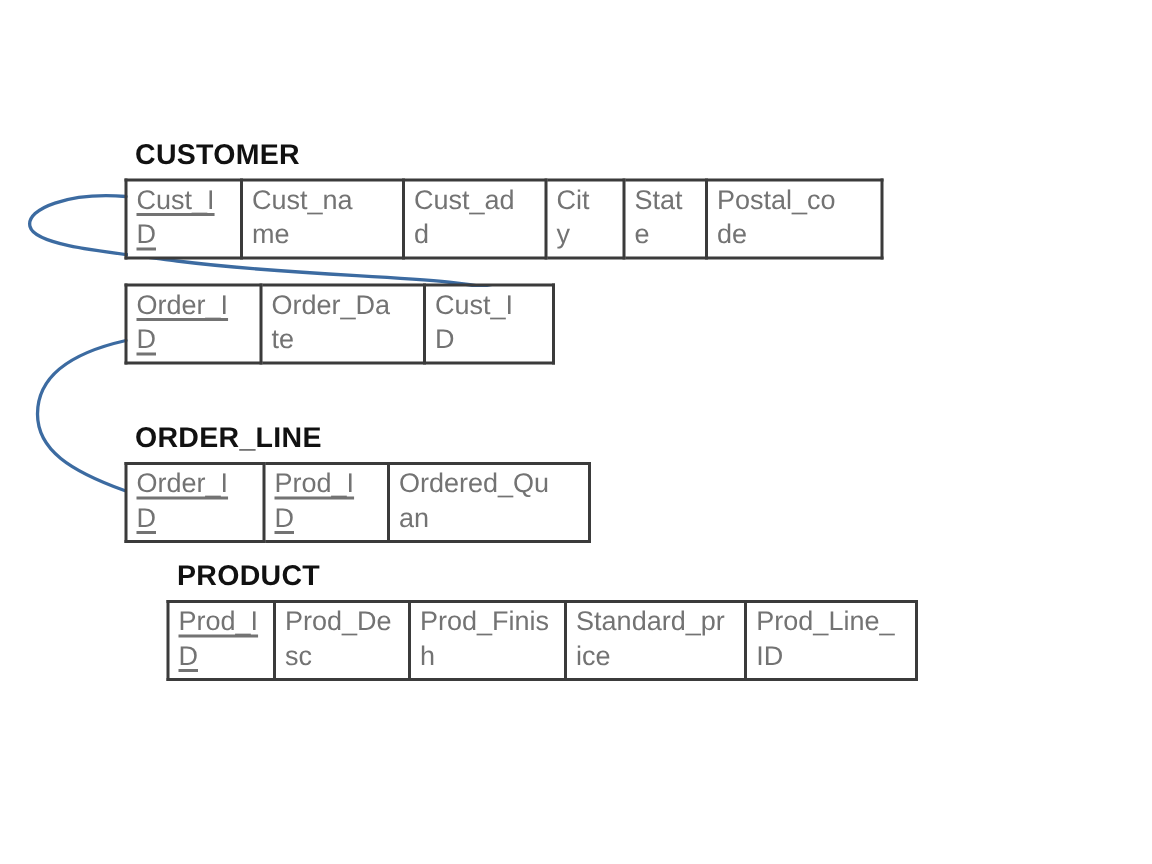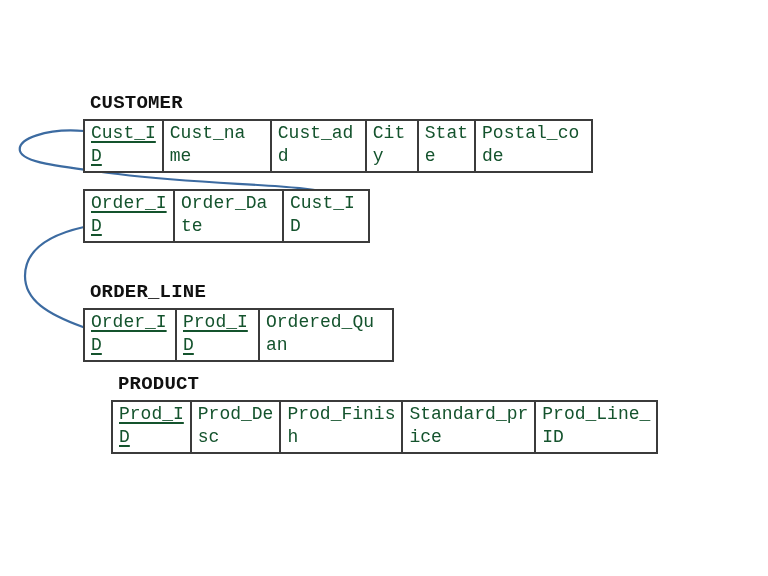--- a/index.html
+++ b/index.html
@@ -1,29 +1,29 @@
 <!DOCTYPE html>
 <html><head>
 <meta charset="utf-8">
 <style>
   html,body{margin:0;padding:0;background:#ffffff;}
   body{width:768px;height:576px;font-family:"Liberation Sans",sans-serif;overflow:hidden;}
-  .canvas{position:relative;width:612px;height:576px;background:#ffffff;font-family:Liberation Mono, monospace;}
+  .canvas{position:relative;width:612px;height:576px;background:#ffffff;}
   svg.links{position:absolute;left:0;top:0;width:768px;height:576px;pointer-events:none;}
   .tbl{position:absolute;left:83px;}
   .tbl h2{
     margin:0 0 5px 7px;
     font-size:19px;line-height:21px;font-weight:700;color:#111111;
     letter-spacing:0.2px;white-space:nowrap;
   }
   table{border-collapse:collapse;table-layout:fixed;}
   td{
     border:2px solid #3b3b3b;
     padding:1px 6px 3px 6px;
-    font-size:18px;line-height:23px;color:#14532d;
+    font-size:18px;line-height:23px;color:#737373;
     vertical-align:top;white-space:pre-line;overflow:hidden;
     background:#ffffff;
   }
   td.pk{text-decoration:underline;text-decoration-thickness:1.5px;text-underline-offset:3px;}
   #t-customer{top:93px;}
   #t-order{top:189px;}
   #t-orderline{top:282px;}
   #t-product{top:374px;padding-left:28px;}
 </style>
 </head>

